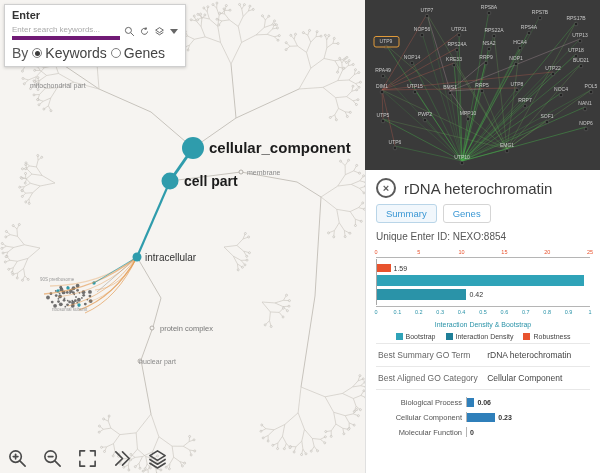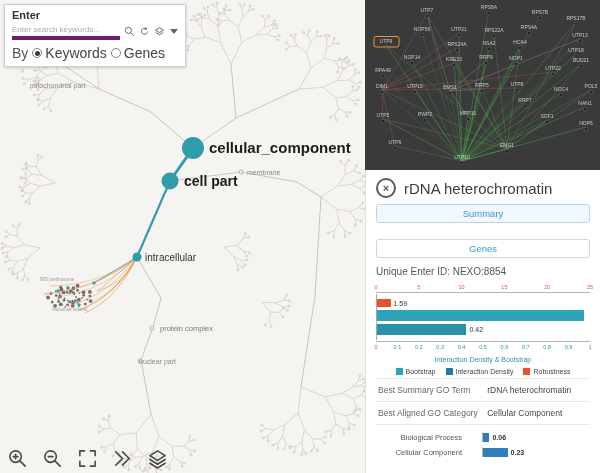--- a/index.html
+++ b/index.html
@@ -39,21 +39,21 @@
   #network-panel{position:absolute;left:365px;top:0;width:235px;height:170px;background:#3a3a3a;}
 
   
   #detail-panel{position:absolute;left:365px;top:170px;width:235px;height:303px;background:#fff;
     border-left:1px solid #e0e0e0;box-sizing:border-box;padding:7px 10px;overflow:hidden;}
   .dp-header{display:flex;align-items:center;margin:1px 0 6px;}
   .close-btn{width:16px;height:16px;border:2px solid #5a5a5a;border-radius:50%;display:flex;
     align-items:center;justify-content:center;font-size:11px;font-weight:bold;color:#5a5a5a;
     cursor:pointer;flex:none;line-height:1;}
   .dp-title{margin-left:8px;font-size:15px;color:#3c3c3c;}
-  .tabs{display:flex;gap:16px;margin:3px 0 8px;flex-direction:column;}
+  .tabs{display:flex;gap:6px;margin:3px 0 8px;}
   .tab{font-size:9.5px;color:#3a97d4;background:#fff;border:1px solid #d5d5d5;border-radius:3px;
     padding:3px 9px;font-family:inherit;cursor:pointer;}
   .tab.active{background:#f1f7fc;border-color:#b9d5e8;}
   .term-id{font-size:10px;color:#555;margin:2px 0 7px;}
   .section-title{font-size:11px;color:#8a8a8a;margin:7px 0 4px;}
 
   .axis{position:relative;height:8px;font-size:5.5px;color:#999;}
   .axis span{position:absolute;top:0;transform:translateX(-50%);white-space:nowrap;}
   .axis-top{border-bottom:1px solid #b5b5b5;margin-bottom:1px;}
   .axis-bottom{border-top:1px solid #b5b5b5;margin-top:1px;}
@@ -68,21 +68,21 @@
   .lg-item{display:flex;align-items:center;gap:3px;font-size:7px;color:#444;}
   .lg-sq{width:7px;height:7px;display:inline-block;flex:none;}
 
   .align-table{margin-top:3px;border-top:1px solid #e8e8e8;}
   .at-row{display:flex;border-bottom:1px solid #e8e8e8;padding:6px 2px;font-size:8.5px;}
   .at-label{width:52%;color:#666;}
   .at-value{color:#444;}
 
   .go-chart{margin-top:7px;}
   .go-row{display:flex;align-items:center;margin:5px 0;}
-  .go-cat{width:86px;text-align:right;padding-right:20px;font-size:7.5px;color:#555;flex:none;}
+  .go-cat{width:86px;text-align:right;padding-right:4px;font-size:7.5px;color:#555;flex:none;}
   .go-track{flex:1;display:flex;align-items:center;border-left:1px solid #b5b5b5;height:10px;}
   .go-bar{height:9px;background:#2f7fba;width:0;}
   .go-val{font-size:7px;font-weight:bold;color:#333;margin-left:3px;}
 </style>
 </head>
 <body>
 
 <div id="app">
 
   <div id="tree-panel">
@@ -1192,17 +1192,24 @@
         <span class="go-val">0.06</span>
           </div>
       </div>
       <div class="go-row">
         <span class="go-cat">Cellular Component</span>
         <div class="go-track">
             <div class="go-bar" id="go-bar-1" style="width: 23%;"></div>
         <span class="go-val">0.23</span>
           </div>
       </div>
+      <div class="go-row">
+        <span class="go-cat">Molecular Function</span>
+        <div class="go-track">
+            <div class="go-bar" id="go-bar-2" style="width: 0%;"></div>
+        <span class="go-val">0</span>
+          </div>
+      </div>
 
     </div>
 
   </div>
 </div>
 
 </body></html>

